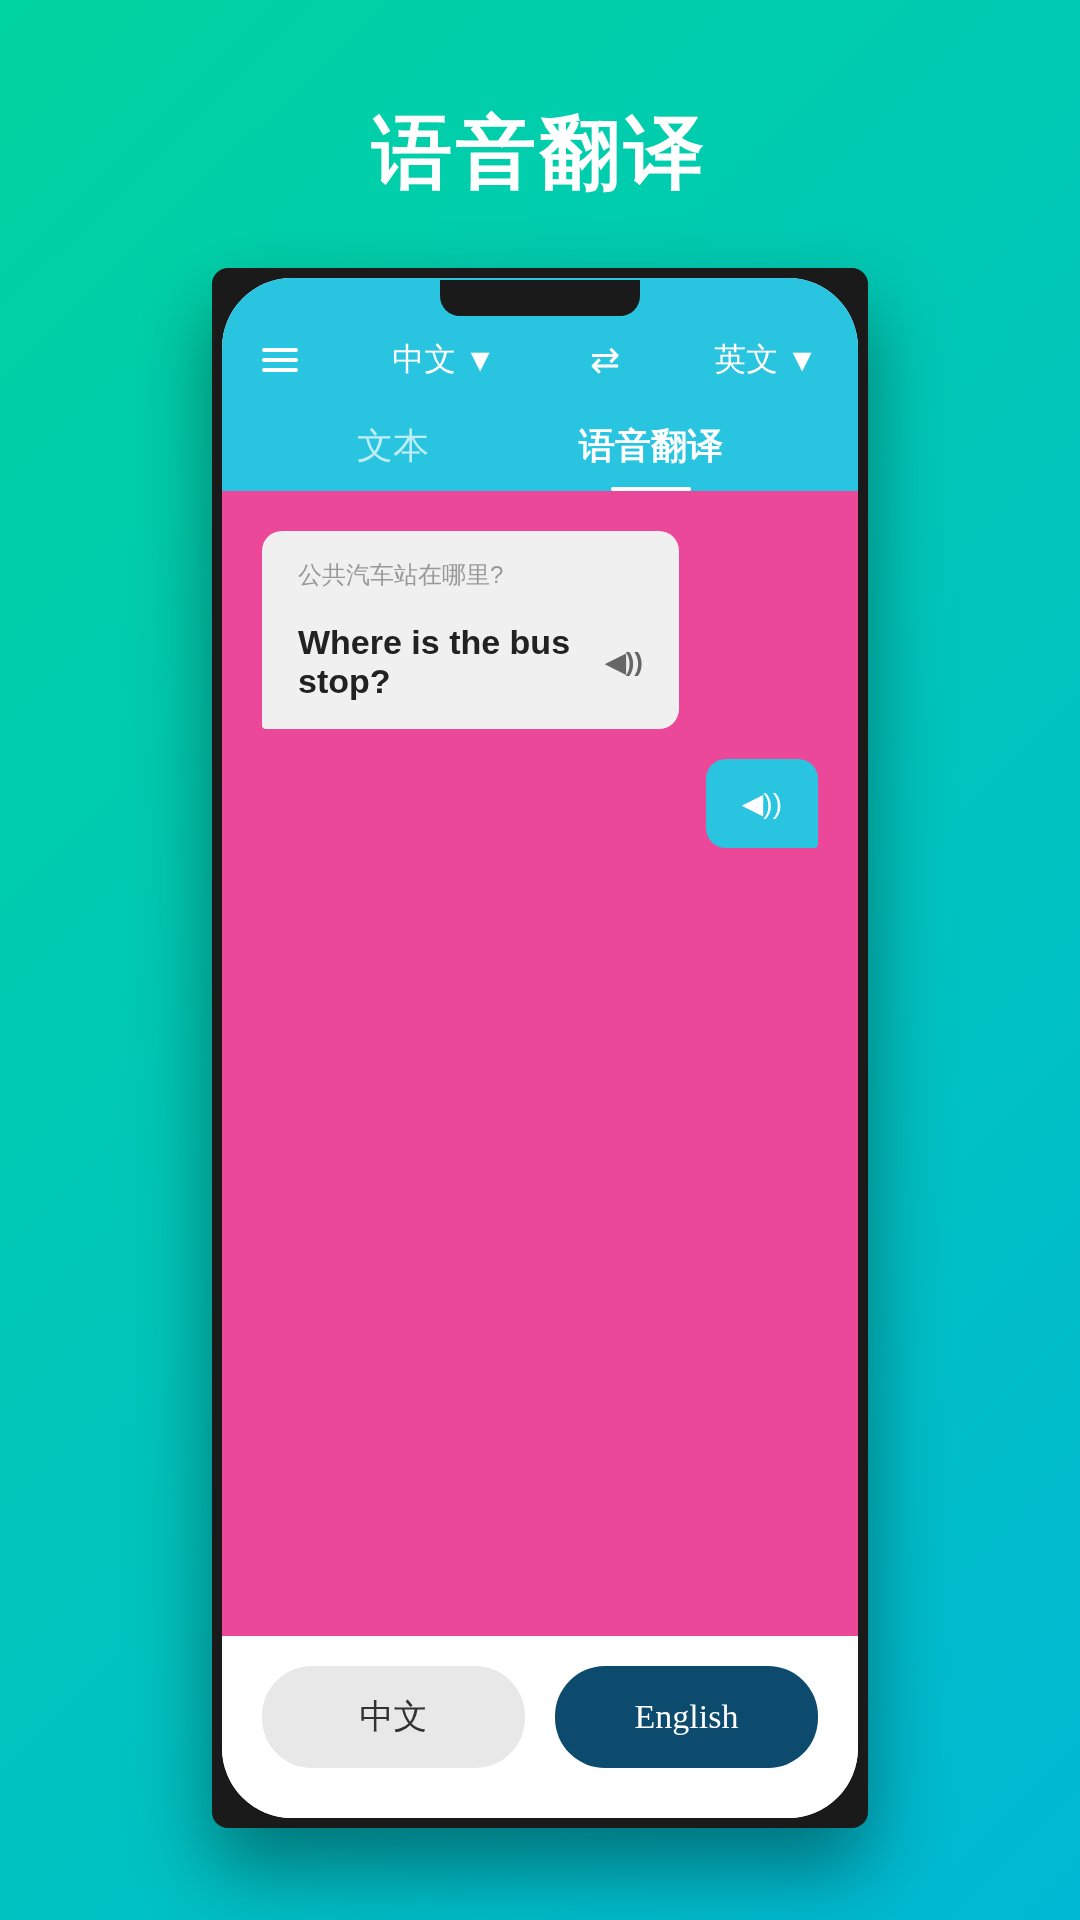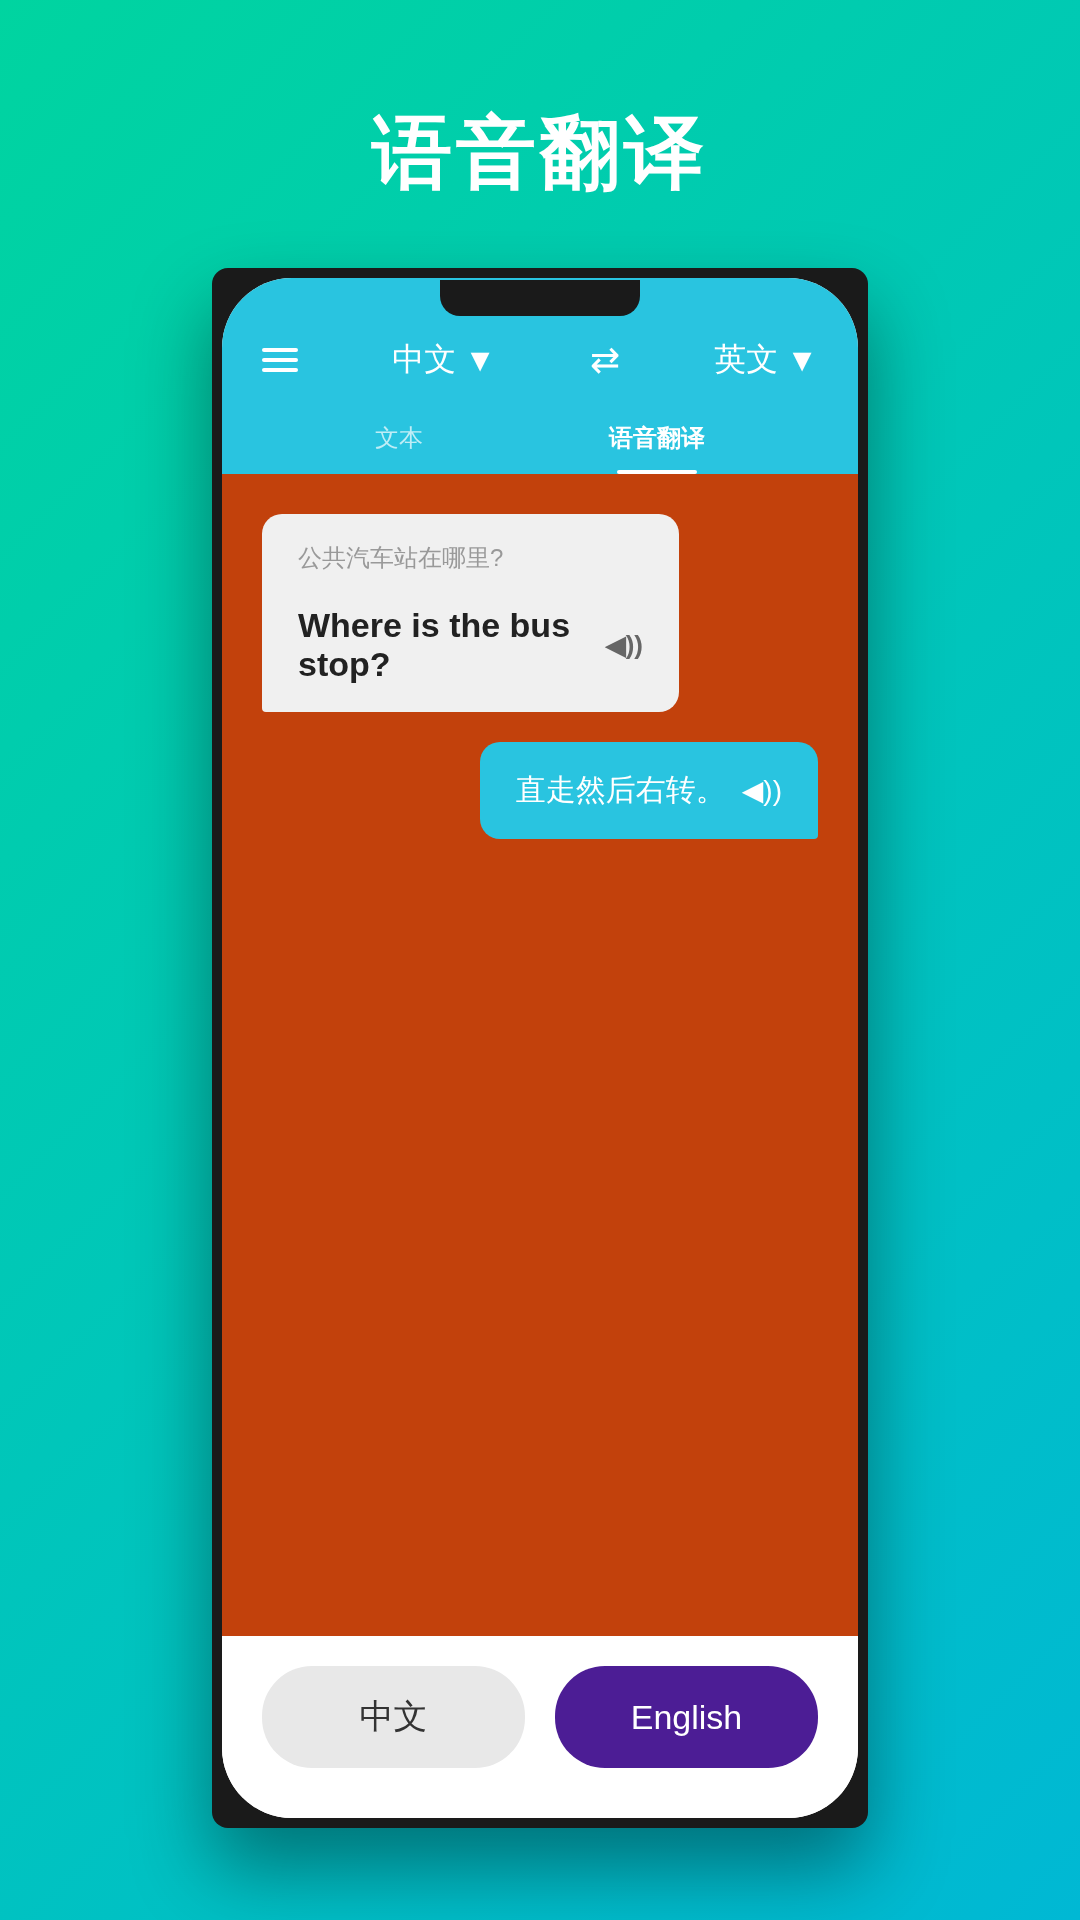--- a/index.html
+++ b/index.html
@@ -108,21 +108,21 @@
 
     
     .tabs {
       display: flex;
       justify-content: space-around;
       padding: 0 20px;
     }
 
     .tab-item {
       color: rgba(255,255,255,0.7);
-      font-size: 24px;
+      font-size: 36px;
       padding: 20px 30px;
       cursor: pointer;
       position: relative;
     }
 
     .tab-item.active {
       color: white;
       font-weight: bold;
     }
 
@@ -134,21 +134,21 @@
       transform: translateX(-50%);
       width: 80px;
       height: 4px;
       background: white;
       border-radius: 2px;
     }
 
     
     .content-area {
       flex: 1;
-      background: #c2410c;
+      background: #ec4899;
       padding: 40px 40px 0 40px;
       display: flex;
       flex-direction: column;
       overflow: hidden;
     }
 
     
     .chat-container {
       flex: 1;
       display: flex;
@@ -230,27 +230,27 @@
       border-radius: 50px;
       padding: 28px 20px;
       font-size: 34px;
       font-family: inherit;
       cursor: pointer;
       text-align: center;
     }
 
     .btn-english {
       flex: 1;
-      background: #4c1d95;
+      background: #0c4a6e;
       color: white;
       border: none;
       border-radius: 50px;
       padding: 28px 20px;
       font-size: 34px;
-      font-family: Liberation Sans, sans-serif;
+      font-family: Liberation Serif, serif;
       cursor: pointer;
       text-align: center;
     }
   </style>
 </head>
 <body>
 
 <div class="page-title">语音翻译</div>
 
 <div class="phone-wrapper">
@@ -292,21 +292,20 @@
         <div class="bubble-left">
           <div class="original-text">公共汽车站在哪里?</div>
           <div class="translated-text">
             <span>Where is the bus stop?</span>
             <span class="sound-icon">◀))</span>
           </div>
         </div>
 
         <div class="bubble-right">
           <div class="translated-text">
-            <span>直走然后右转。</span>
             <span class="sound-icon-white">◀))</span>
           </div>
         </div>
 
       </div>
     </div>
 
     <div class="bottom-buttons">
       <button class="btn-chinese">中文</button>
       <button class="btn-english">English</button>

